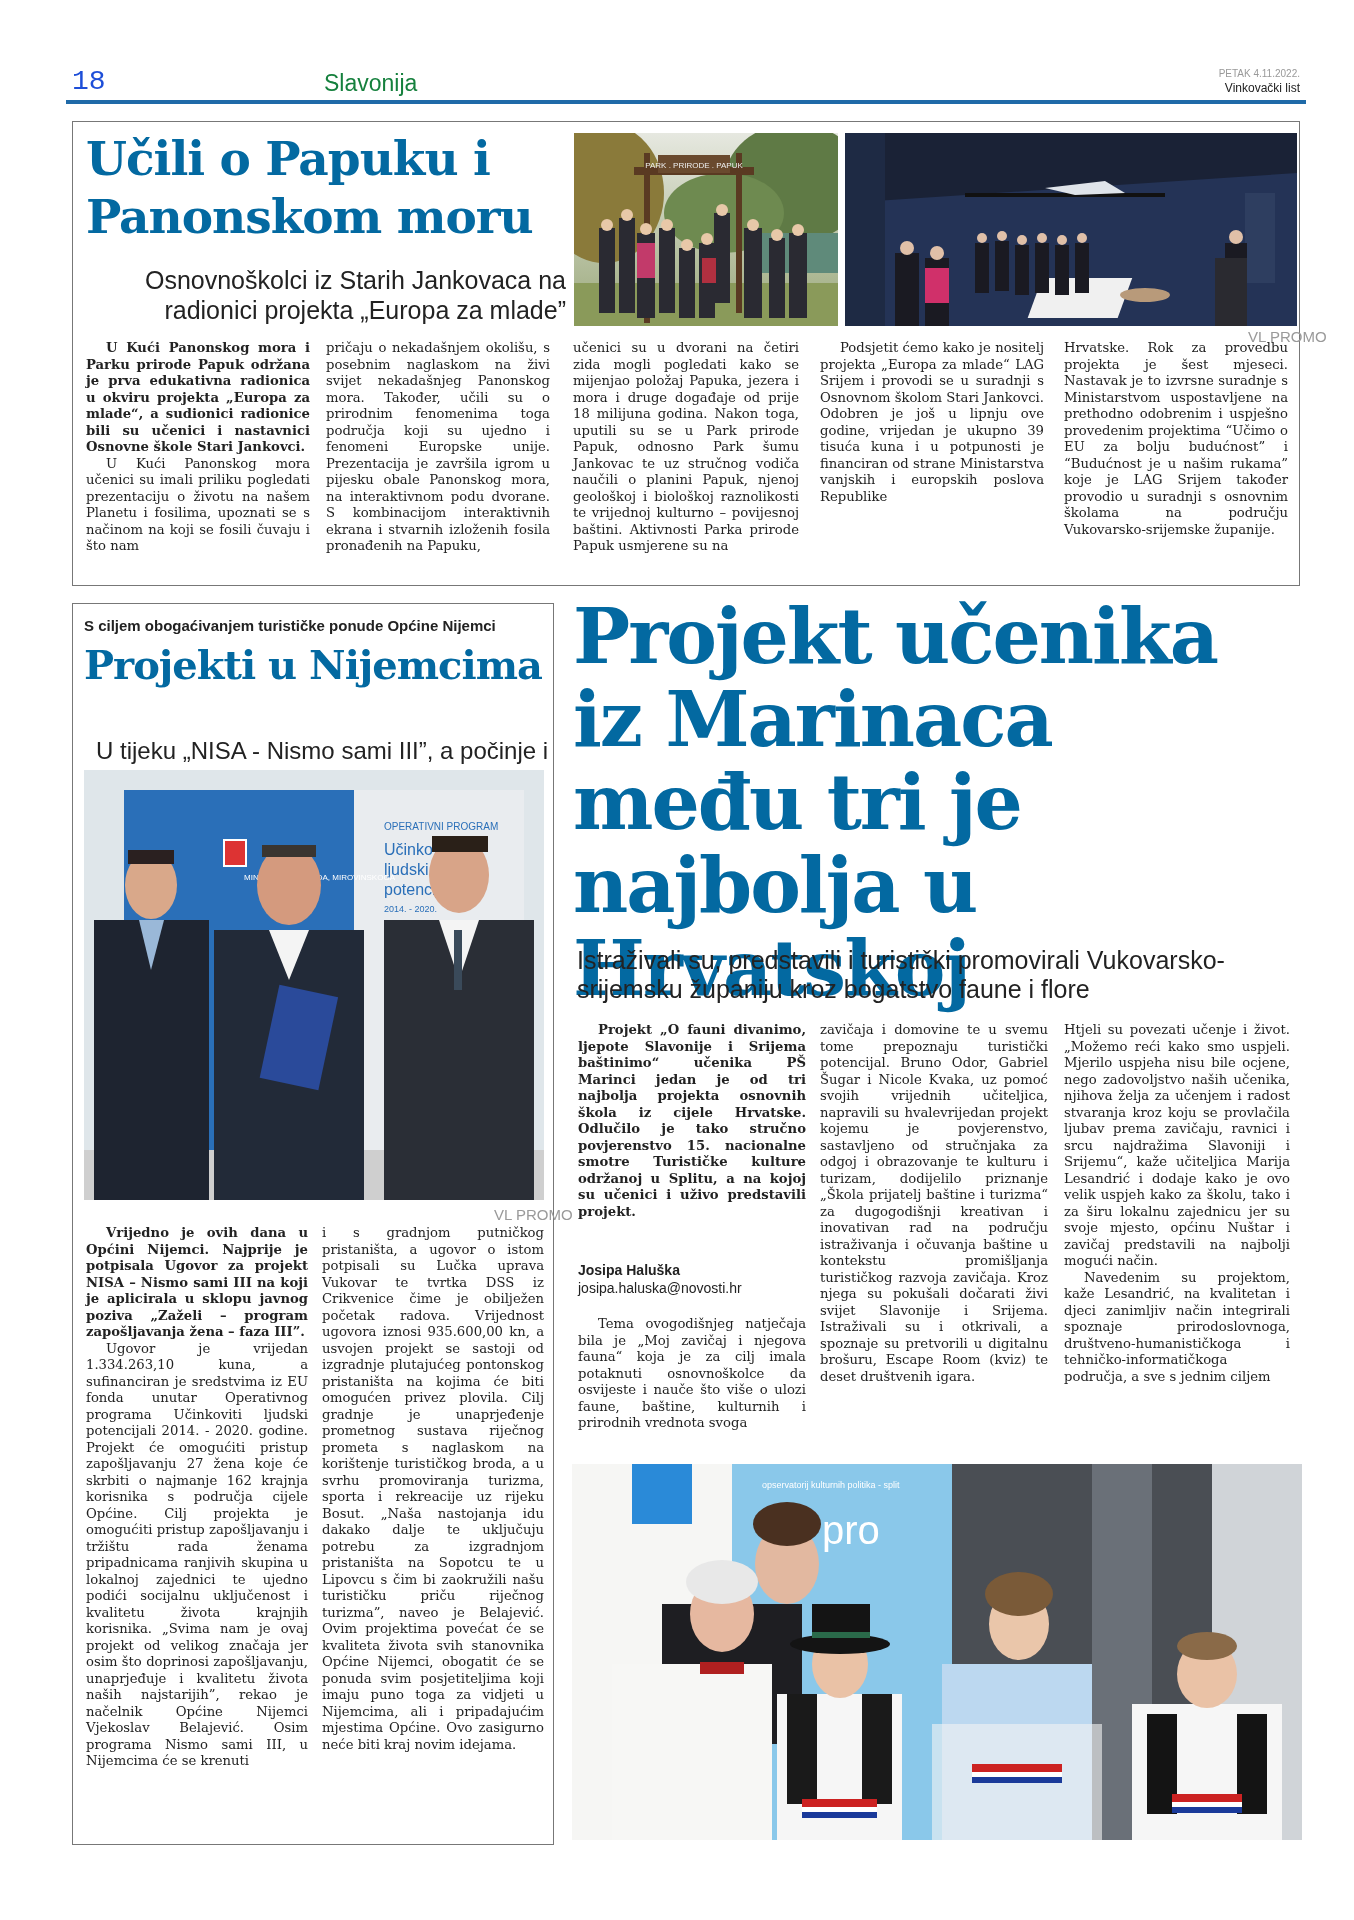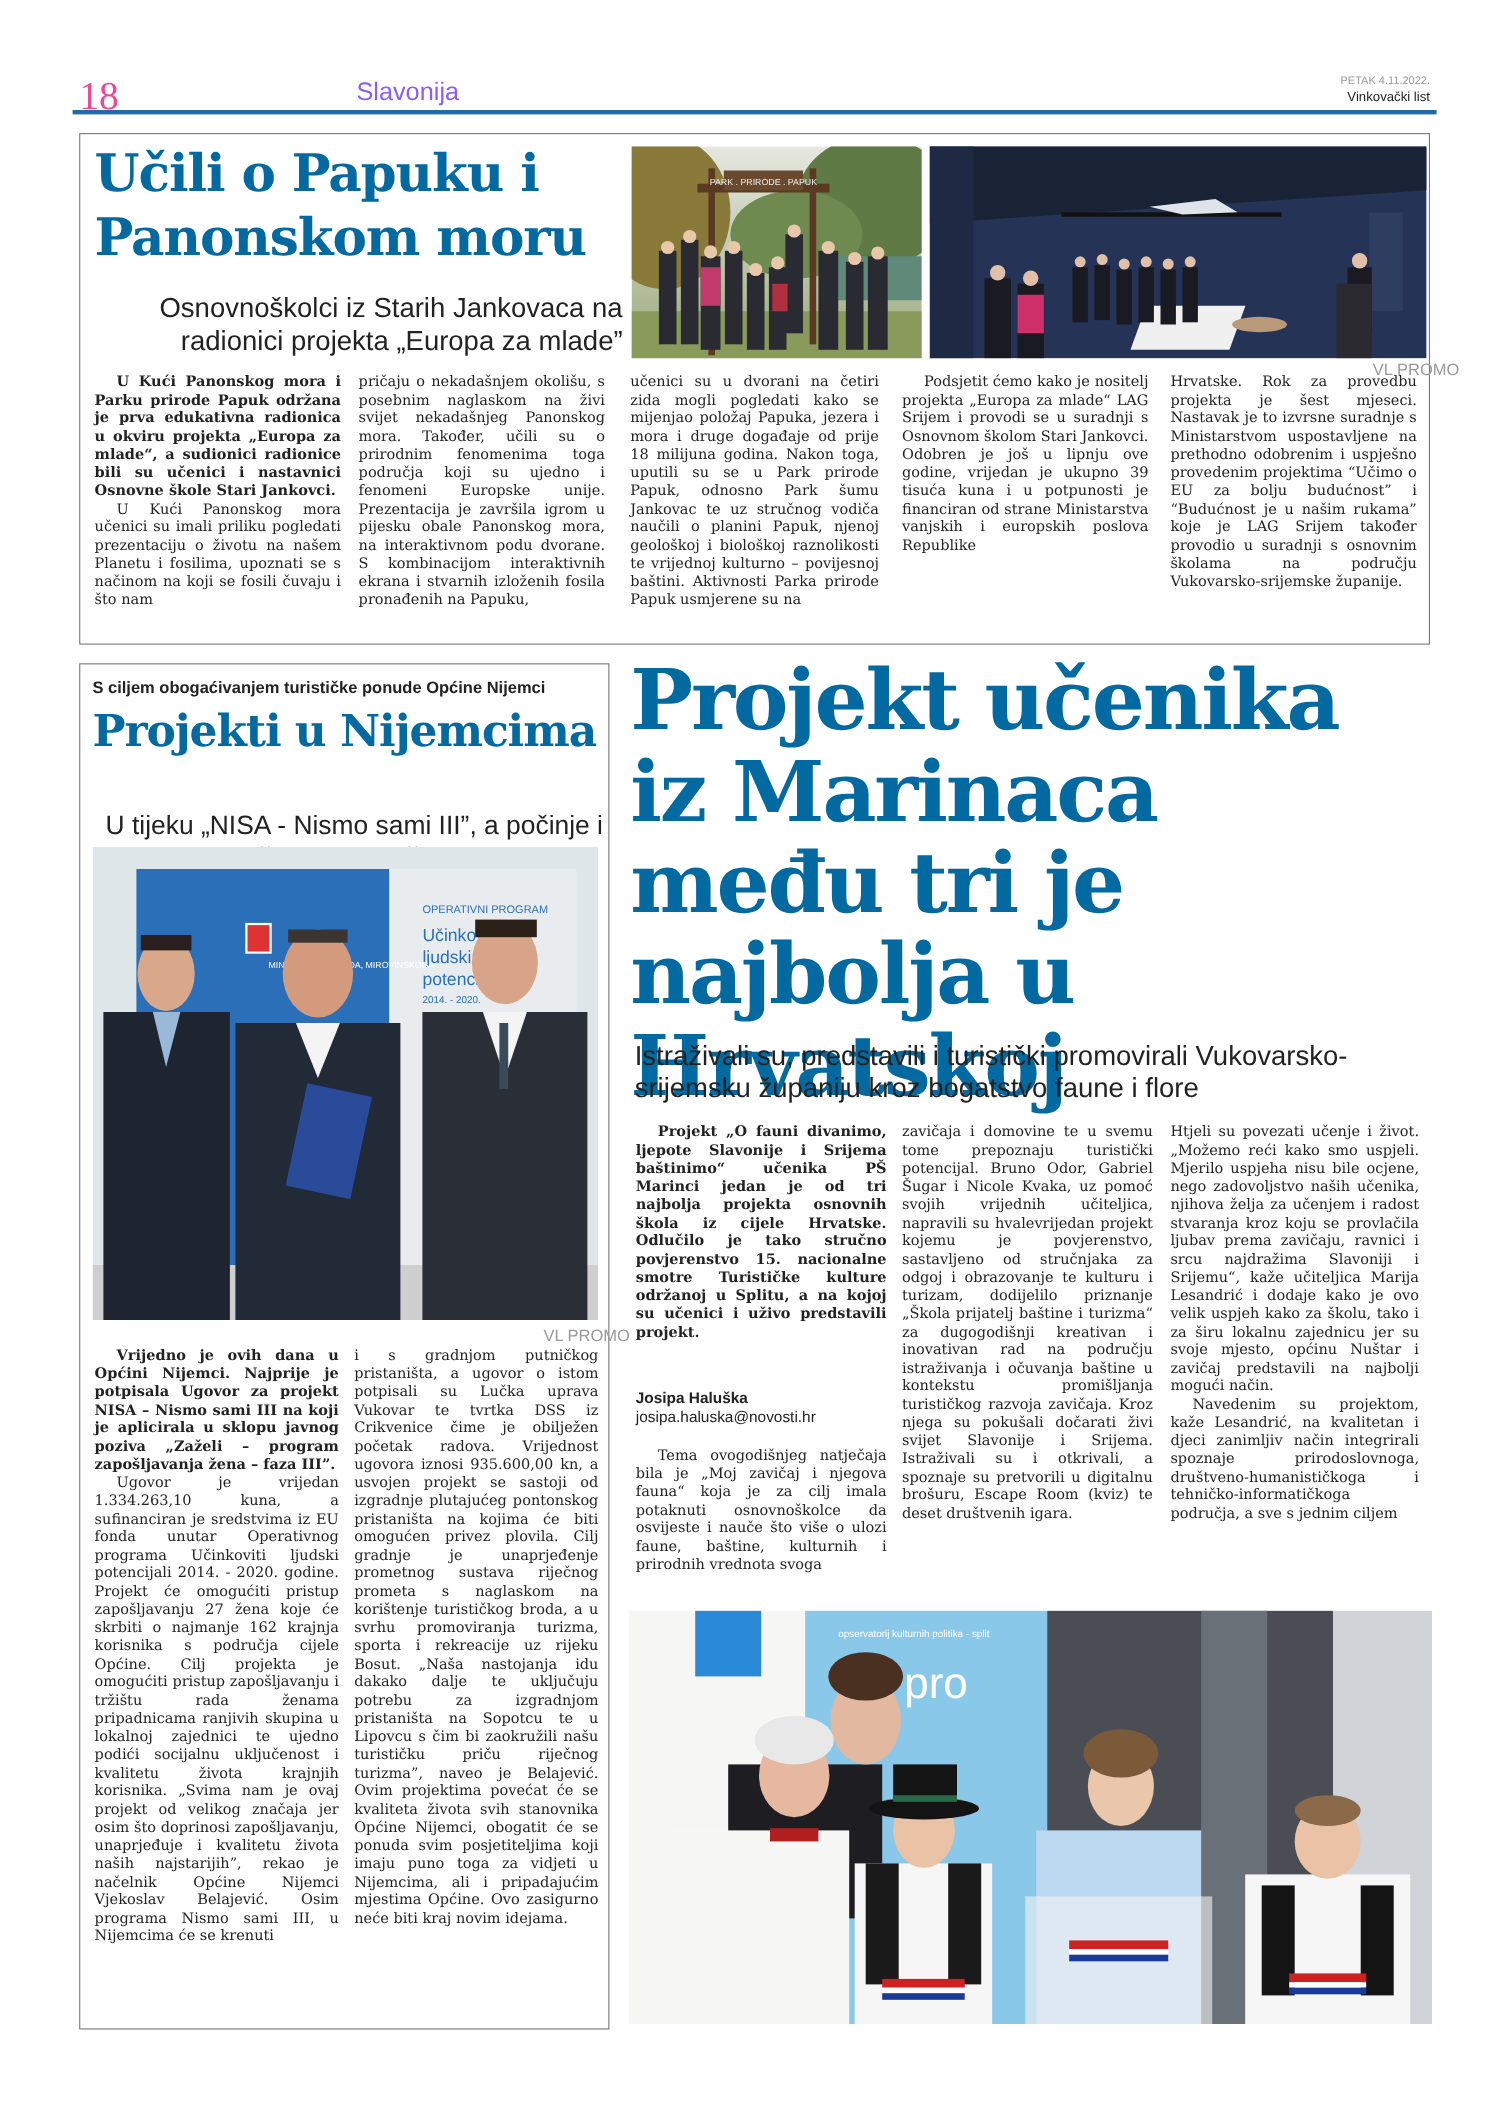--- a/index.html
+++ b/index.html
@@ -1,22 +1,22 @@
 <!DOCTYPE html>
 <html><head>
 <meta charset="utf-8">
 <style>
   * { box-sizing: border-box; margin: 0; padding: 0; }
   html, body { width: 1354px; height: 1920px; background: #ffffff; overflow: hidden; }
   body { position: relative; font-family: "DejaVu Serif", serif; color: #222; }
 
   
   .hdr { position: absolute; left: 72px; top: 66px; width: 1228px; height: 40px; }
-  .hdr .pg { position: absolute; left: 0; top: 0; font-family: Liberation Serif, serif; font-size: 36px; font-weight: 300; color: #ec4899; }
-  .hdr .sec { position: absolute; left: 252px; top: 4px; font-family: "Liberation Sans", sans-serif; font-size: 23px; color: #8b5cf6; }
+  .hdr .pg { position: absolute; left: 0; top: 0; font-family: Liberation Mono, monospace; font-size: 28px; font-weight: 300; color: #1d4ed8; }
+  .hdr .sec { position: absolute; left: 252px; top: 4px; font-family: "Liberation Sans", sans-serif; font-size: 23px; color: #15803d; }
   .hdr .date { position: absolute; right: 0; top: 2px; font-family: "Liberation Sans", sans-serif; font-size: 10px; color: #999; text-align: right; }
   .hdr .paper { position: absolute; right: 0; top: 15px; font-family: "Liberation Sans", sans-serif; font-size: 12px; color: #222; text-align: right; }
   .hdr-rule { position: absolute; left: 66px; top: 100px; width: 1240px; height: 4px; background: #1f6aa8; }
 
   
   .box1 { position: absolute; left: 72px; top: 121px; width: 1228px; height: 465px; border: 1.5px solid #777; }
   .box2 { position: absolute; left: 72px; top: 603px; width: 482px; height: 1242px; border: 1.5px solid #777; }
 
   .serif-head { font-family: "DejaVu Serif", serif; font-weight: bold; color: #0369a1; letter-spacing: -1px; }
   .sans-sub { font-family: "Liberation Sans", sans-serif; color: #222; }

